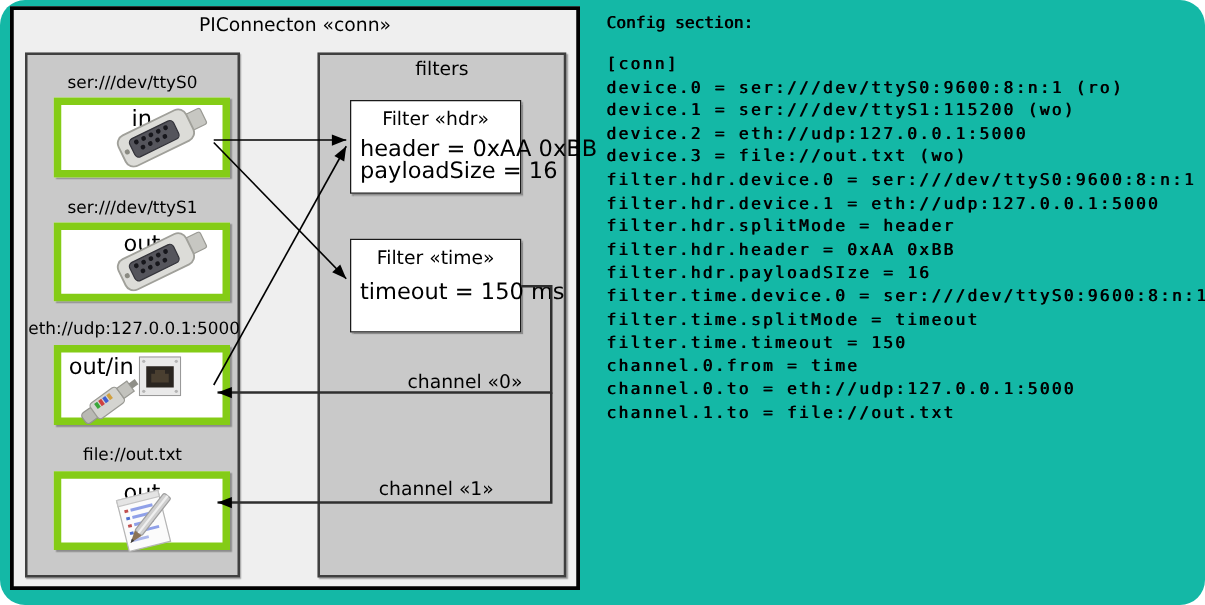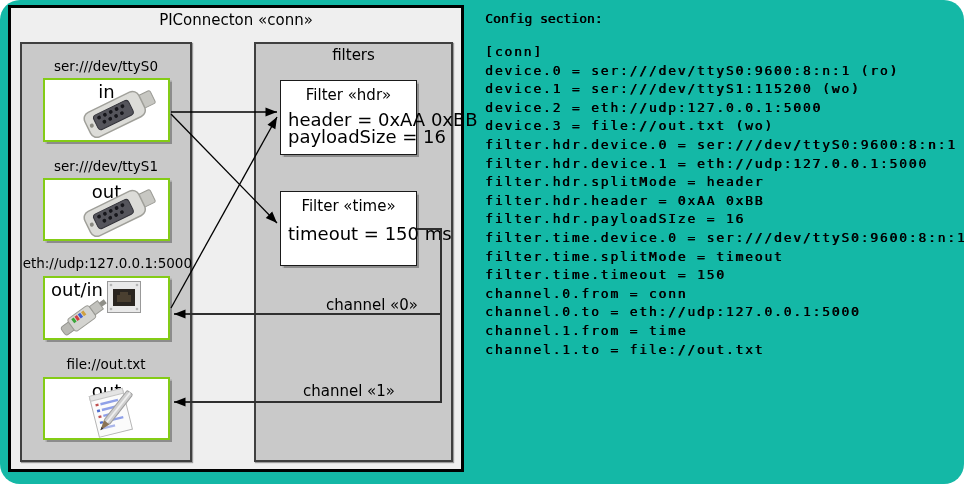--- a/index.html
+++ b/index.html
@@ -12,21 +12,21 @@
   .diagram-title{left:8px;top:11px;width:456px;text-align:center;font-size:15px;}
 
   
   .panel{background:#c9c9c9;border:2px solid #3f3f3f;box-shadow:1px 1px 1px rgba(0,0,0,.35);}
   .devices-panel{left:20px;top:42px;width:172px;height:420px;}
   .filters-panel{left:254px;top:42px;width:199px;height:420px;}
   .filters-title{left:254px;top:46px;width:199px;text-align:center;font-size:15px;}
 
   
   .dev-label{left:20px;width:172px;text-align:center;font-size:13.5px;white-space:nowrap;}
-  .dev-box{left:43px;width:127px;background:#fff;border:2px solid #84cc16;box-shadow:1.5px 1.5px 1px rgba(0,0,0,.3);}
+  .dev-box{left:43px;width:141px;background:#fff;border:6px solid #84cc16;box-shadow:1.5px 1.5px 1px rgba(0,0,0,.3);}
   .dev-mode{position:absolute;top:1px;left:0;width:100%;text-align:center;font-size:18px;}
   .dev-mode.left{width:auto;left:6px;text-align:left;}
   .dev-icon{position:absolute;}
 
   
   .filter-box{left:280px;width:137px;height:75px;background:#fff;border:1.5px solid #1a1a1a;box-shadow:1.5px 1.5px 1px rgba(0,0,0,.3);}
   .filter-title{position:absolute;top:5px;left:0;width:100%;text-align:center;font-size:15px;}
   .filter-params{position:absolute;left:7px;top:31px;font-size:18px;line-height:16.5px;white-space:nowrap;}
   .channel-label{left:280px;width:138px;text-align:right;font-size:15px;}
 
@@ -188,20 +188,19 @@
       <div>device.2 = eth://udp:127.0.0.1:5000</div>
       <div>device.3 = file://out.txt (wo)</div>
       <div>filter.hdr.device.0 = ser:///dev/ttyS0:9600:8:n:1</div>
       <div>filter.hdr.device.1 = eth://udp:127.0.0.1:5000</div>
       <div>filter.hdr.splitMode = header</div>
       <div>filter.hdr.header = 0xAA 0xBB</div>
       <div>filter.hdr.payloadSIze = 16</div>
       <div>filter.time.device.0 = ser:///dev/ttyS0:9600:8:n:1</div>
       <div>filter.time.splitMode = timeout</div>
       <div>filter.time.timeout = 150</div>
-      <div>channel.0.from = conn</div>
+      <div>channel.0.from = time</div>
       <div>channel.0.to = eth://udp:127.0.0.1:5000</div>
-      <div>channel.1.from = time</div>
       <div>channel.1.to = file://out.txt</div>
     </div>
   </div>
 
 </div>
 
 </body></html>

